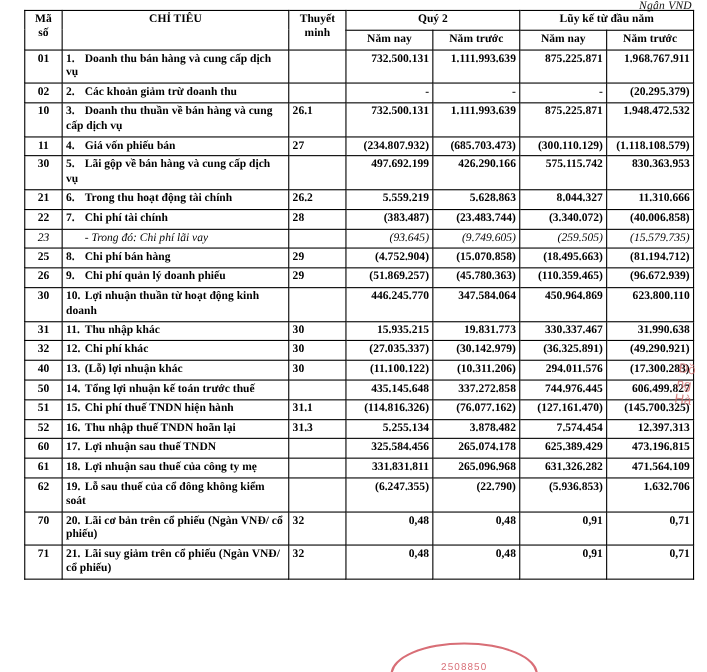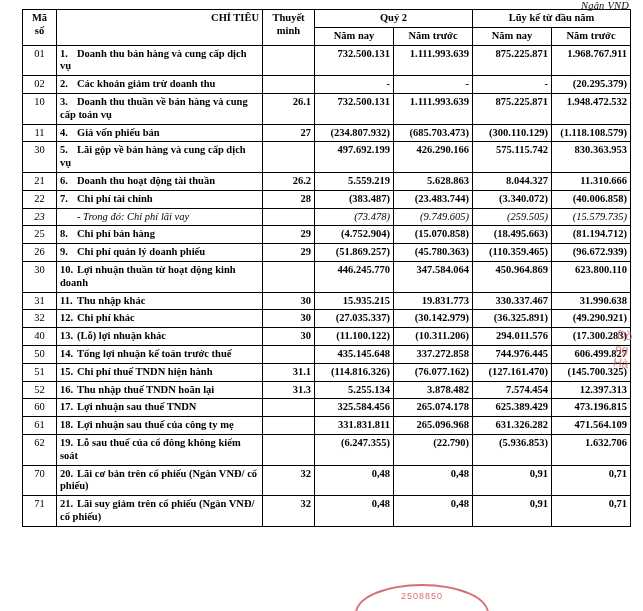--- a/index.html
+++ b/index.html
@@ -45,55 +45,55 @@
     vertical-align: top;
     line-height: 1.22;
   }
   .hdr-center {
     text-align: center;
     font-weight: bold;
     font-size: 10.5px;
     vertical-align: middle;
   }
   .hdr-left {
-    text-align: right;
+    text-align: center;
     font-weight: bold;
     font-size: 10.5px;
     vertical-align: middle;
     padding-left: 6px;
   }
   col.c-ma { width: 34px; }
   col.c-ct { width: 206px; }
   col.c-tm { width: 52px; }
   col.c-n1 { width: 79px; }
   col.c-n2 { width: 79px; }
   col.c-n3 { width: 79px; }
   col.c-n4 { width: 79px; }
 
   td.ma {
     text-align: center;
-    font-weight: normal;
+    font-weight: bold;
     font-size: 10.5px;
     padding-top: 3px;
   }
   td.ct {
     font-weight: bold;
     font-size: 10.5px;
     padding-top: 3px;
   }
   td.ct .num {
     display: inline-block;
     width: 17px;
     font-weight: bold;
   }
   td.ct .txt {
     display: inline;
   }
   td.tm {
-    text-align: right;
+    text-align: left;
     font-weight: bold;
     font-size: 10.5px;
     padding-top: 3px;
   }
   td.val {
     text-align: right;
     font-weight: bold;
     font-size: 10.5px;
     padding-top: 3px;
     padding-right: 5px;
@@ -120,21 +120,21 @@
     border-radius: 50%;
     color: #d2555f;
     font-size: 9px;
     text-align: center;
     line-height: 1;
     opacity: 0.85;
     overflow: hidden;
   }
   .stamp span {
     display: block;
-    margin-top: 6px;
+    margin-top: 16px;
     letter-spacing: 1px;
     font-family: "Liberation Sans", sans-serif;
   }
   .side-scribble {
     position: absolute;
     right: 2px;
     top: 330px;
     width: 26px;
     color: #cf6b6b;
     font-size: 12px;
@@ -190,21 +190,21 @@
           <td class="ma">02</td>
           <td class="ct"><span class="num">2.</span><span class="txt">Các khoản giảm trừ doanh thu</span></td>
           <td class="tm"></td>
           <td class="val">-</td>
           <td class="val">-</td>
           <td class="val">-</td>
           <td class="val">(20.295.379)</td>
         </tr>
         <tr>
           <td class="ma">10</td>
-          <td class="ct"><span class="num">3.</span><span class="txt">Doanh thu thuần về bán hàng và cung cấp toán vụ</span></td>
+          <td class="ct"><span class="num">3.</span><span class="txt">Doanh thu thuần về bán hàng và cung cấp dịch vụ</span></td>
           <td class="tm">26.1</td>
           <td class="val">732.500.131</td>
           <td class="val">1.111.993.639</td>
           <td class="val">875.225.871</td>
           <td class="val">1.948.472.532</td>
         </tr>
         <tr>
           <td class="ma">11</td>
           <td class="ct"><span class="num">4.</span><span class="txt">Giá vốn phiếu bán</span></td>
           <td class="tm">27</td>
@@ -217,41 +217,41 @@
           <td class="ma">30</td>
           <td class="ct"><span class="num">5.</span><span class="txt">Lãi gộp về bán hàng và cung cấp dịch vụ</span></td>
           <td class="tm"></td>
           <td class="val">497.692.199</td>
           <td class="val">426.290.166</td>
           <td class="val">575.115.742</td>
           <td class="val">830.363.953</td>
         </tr>
         <tr>
           <td class="ma">21</td>
-          <td class="ct"><span class="num">6.</span><span class="txt">Doanh thu hoạt động tài thuần</span></td>
+          <td class="ct"><span class="num">6.</span><span class="txt">Trong thu hoạt động tài chính</span></td>
           <td class="tm">26.2</td>
           <td class="val">5.559.219</td>
           <td class="val">5.628.863</td>
           <td class="val">8.044.327</td>
           <td class="val">11.310.666</td>
         </tr>
         <tr>
           <td class="ma">22</td>
           <td class="ct"><span class="num">7.</span><span class="txt">Chi phí tài chính</span></td>
           <td class="tm">28</td>
           <td class="val">(383.487)</td>
           <td class="val">(23.483.744)</td>
           <td class="val">(3.340.072)</td>
           <td class="val">(40.006.858)</td>
         </tr>
         <tr class="italic">
           <td class="ma">23</td>
           <td class="ct"><span class="num"></span><span class="txt">- Trong đó: Chi phí lãi vay</span></td>
           <td class="tm"></td>
-          <td class="val">(73.478)</td>
+          <td class="val">(93.645)</td>
           <td class="val">(9.749.605)</td>
           <td class="val">(259.505)</td>
           <td class="val">(15.579.735)</td>
         </tr>
         <tr>
           <td class="ma">25</td>
           <td class="ct"><span class="num">8.</span><span class="txt">Chi phí bán hàng</span></td>
           <td class="tm">29</td>
           <td class="val">(4.752.904)</td>
           <td class="val">(15.070.858)</td>

